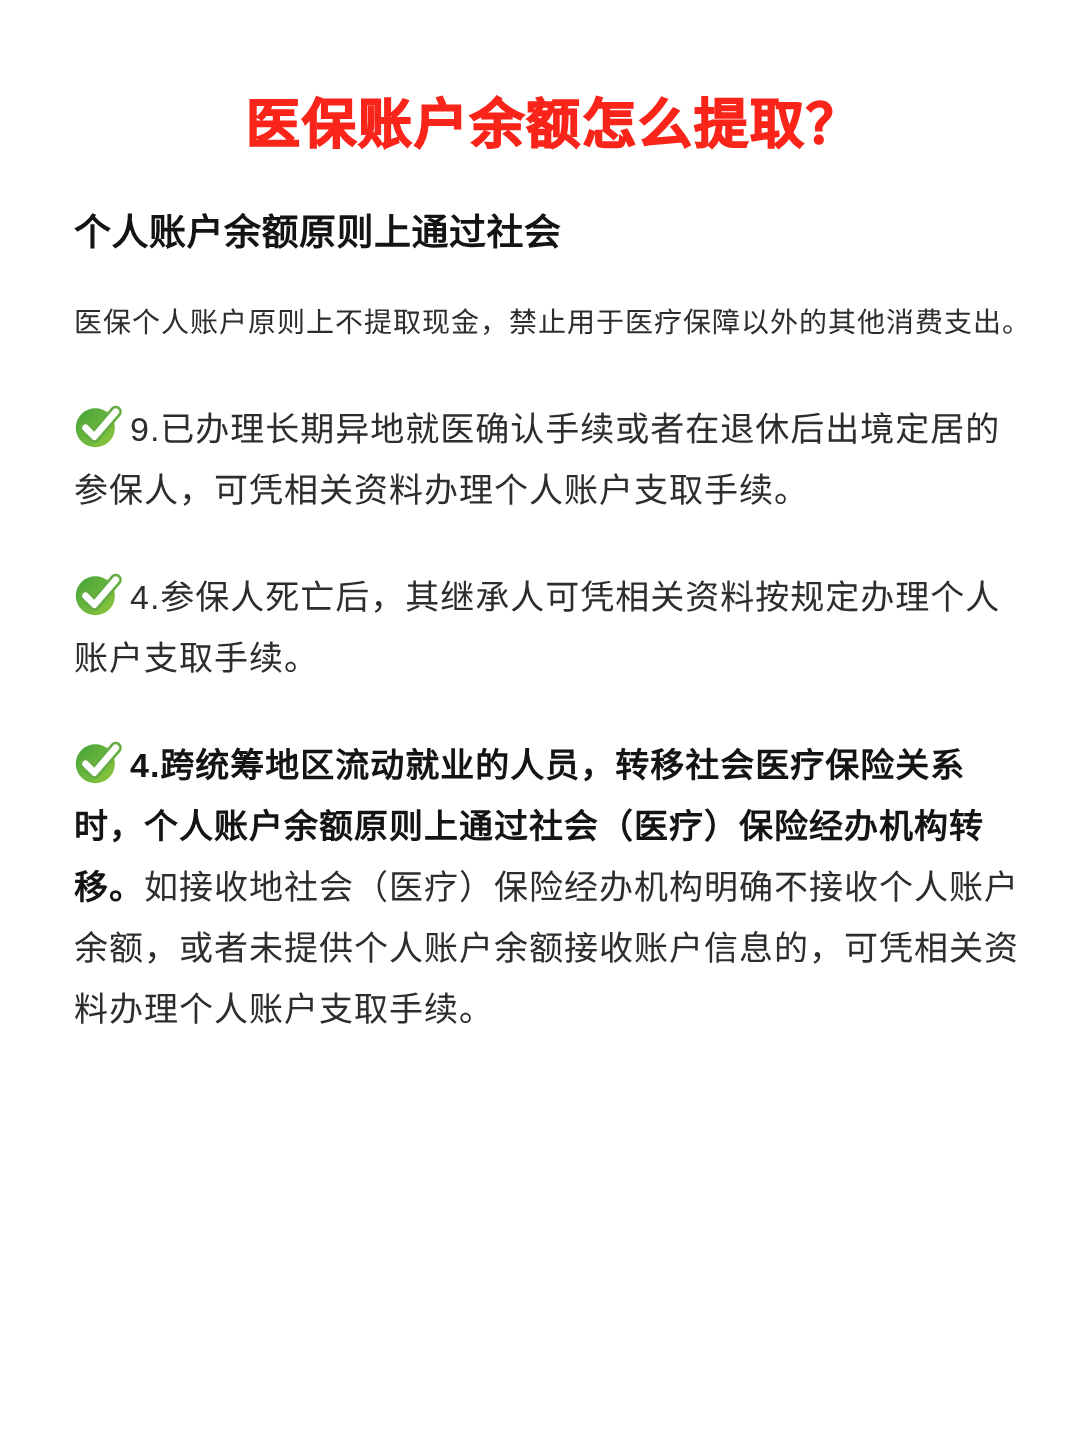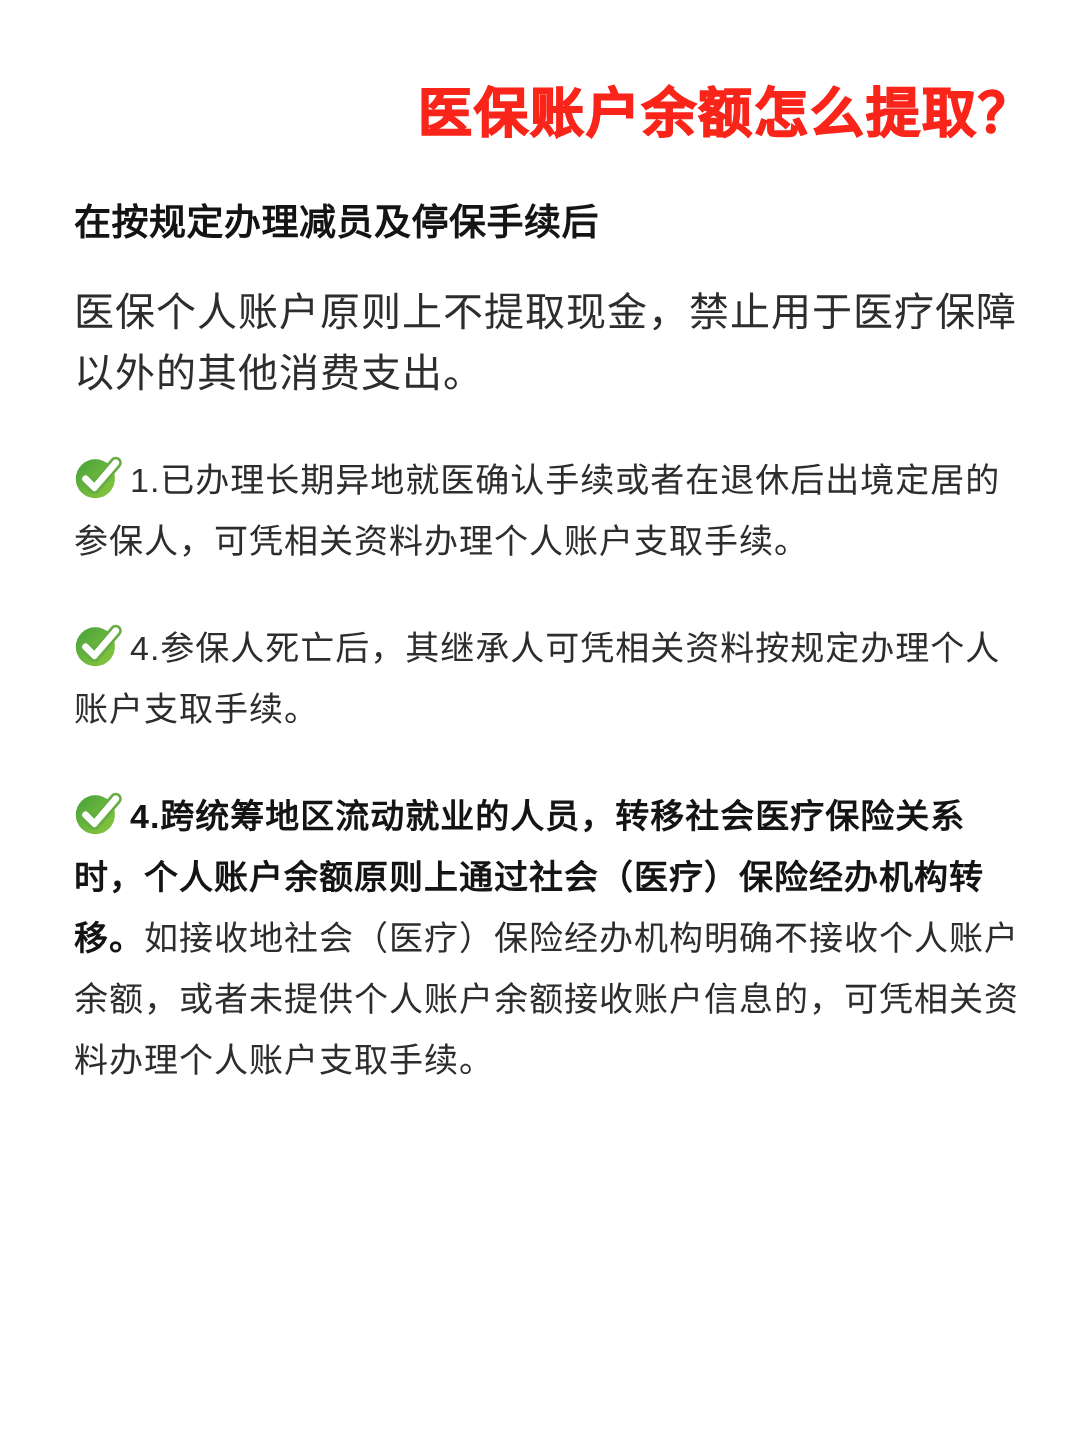--- a/index.html
+++ b/index.html
@@ -16,42 +16,41 @@
     -webkit-font-smoothing: antialiased;
   }
   .page {
     box-sizing: border-box;
     width: 1080px;
     height: 1443px;
     padding: 56px 46px 40px 74px;
     background: #ffffff;
   }
   .title {
-    margin: 26px 0 0 0;
-    text-align: right;
+    margin: 36px 0 0 0;
+    text-align: center;
     font-size: 54px;
     line-height: 64px;
     font-weight: 900;
     letter-spacing: 2px;
     color: var(--title-red, #fa251a);
-    font-family: Liberation Serif, serif;
     
     -webkit-text-stroke: 1.5px var(--title-red, #fa251a);
   }
   .subtitle {
     margin: 54px 0 0 0;
     font-size: 37px;
     line-height: 46px;
     font-weight: 800;
     letter-spacing: 0.5px;
     color: var(--heading-black, #141414);
   }
   .para {
     margin: 36px 0 0 0;
-    font-size: 40px;
+    font-size: 28px;
     line-height: 61px;
     letter-spacing: 1px;
     color: var(--body-text, #2d2d2d);
     word-break: break-all;
   }
   .red {
     color: var(--highlight-red, #e73527);
   }
   .item {
     margin: 46px 0 0 0;
@@ -92,28 +91,28 @@
       <path d="M13 29 l10 10 L47 11" fill="none" stroke="#63ad43" stroke-width="13.5" stroke-linecap="round" stroke-linejoin="round"></path>
       <path d="M13 29 l10 10 L47 11" fill="none" stroke="#ffffff" stroke-width="7.5" stroke-linecap="round" stroke-linejoin="round"></path>
     </symbol>
   </defs>
 </svg>
 
 <div class="page">
 
   <h1 class="title">医保账户余额怎么提取？</h1>
 
-  <h2 class="subtitle">在按规定办理减员及停保手续后</h2>
+  <h2 class="subtitle">个人账户余额原则上通过社会</h2>
 
   <p class="para">医保个人账户原则上不提取现金，禁止用于医疗保障以外的其他消费支出。</p>
 
 
   <div class="item"><svg class="check" aria-hidden="true">
         <use href="#checkmark"></use>
-      </svg><span>1.已办理长期异地就医确认手续或者在退休后出境定居的参保人，可凭相关资料办理个人账户支取手续。</span></div>
+      </svg><span>9.已办理长期异地就医确认手续或者在退休后出境定居的参保人，可凭相关资料办理个人账户支取手续。</span></div>
 
   <div class="item"><svg class="check" aria-hidden="true">
         <use href="#checkmark"></use>
       </svg><span>4.参保人死亡后，其继承人可凭相关资料按规定办理个人账户支取手续。</span></div>
 
 
   <div class="item item-bold"><svg class="check" aria-hidden="true">
         <use href="#checkmark"></use>
       </svg><span class="lead">4.跨统筹地区流动就业的人员，转移社会医疗保险关系时，个人账户余额原则上通过社会（医疗）保险经办机构转移。</span><span>如接收地社会（医疗）保险经办机构明确不接收个人账户余额，或者未提供个人账户余额接收账户信息的，可凭相关资料办理个人账户支取手续。</span></div>
 

